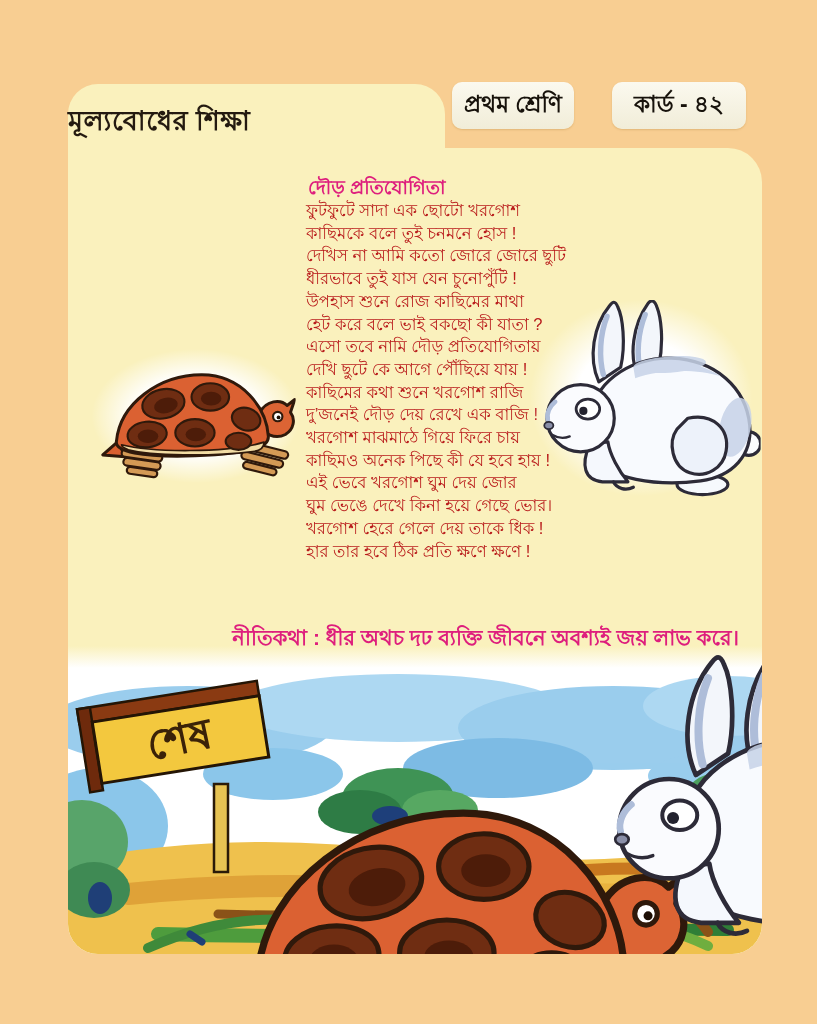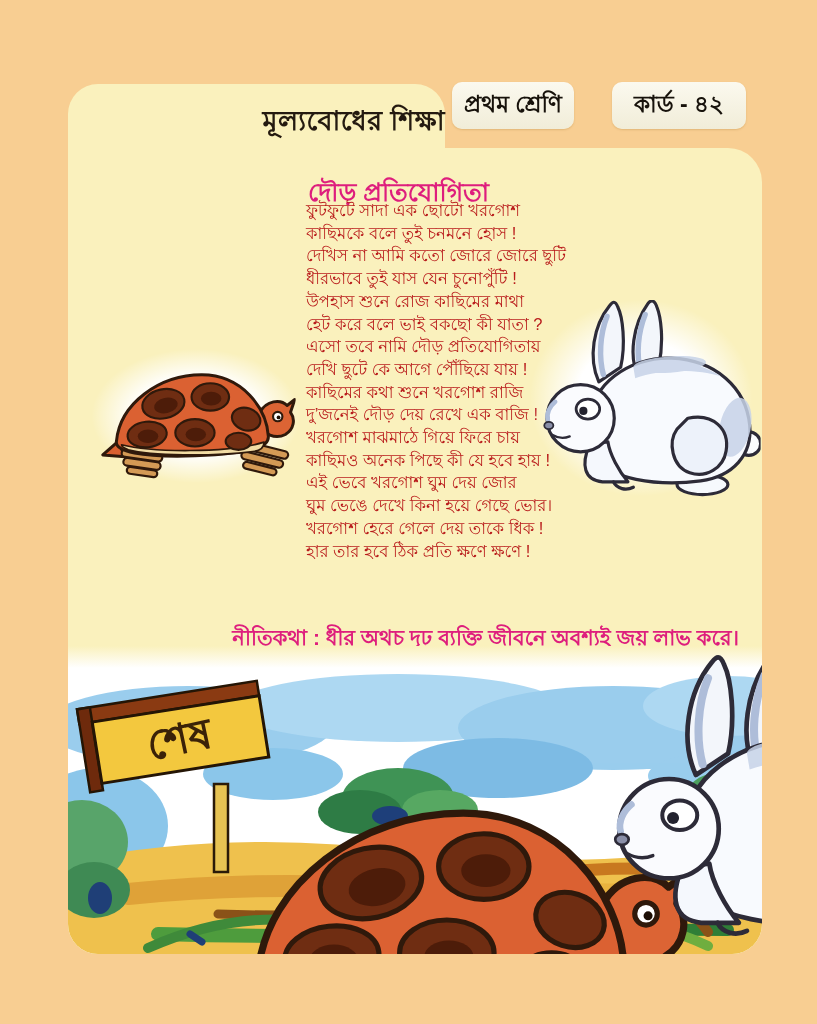--- a/index.html
+++ b/index.html
@@ -4,29 +4,29 @@
 <style>
   html,body{margin:0;padding:0;}
   body{width:817px;height:1024px;position:relative;overflow:hidden;
        background:#F8CE92;font-family:"Liberation Sans","DejaVu Sans",sans-serif;}
   .abs{position:absolute;}
   
   .card-tab{left:68px;top:84px;width:377px;height:80px;background:#FAF1BD;
             border-radius:30px 30px 0 0;}
   .card-body{left:68px;top:148px;width:694px;height:806px;background:#FAF1BD;
              border-radius:0 34px 30px 30px;}
-  .header-title{left:68px;top:100px;width:377px;text-align:right;
+  .header-title{left:68px;top:100px;width:377px;text-align:left;
                 font-size:27px;font-weight:bold;color:#241A10;letter-spacing:.5px;}
   .badge{top:82px;height:47px;background:linear-gradient(#FBF9EF,#F1EDD8);
          border-radius:10px;display:flex;align-items:center;justify-content:center;
          font-size:23px;font-weight:bold;color:#17120B;box-shadow:0 1px 2px rgba(160,110,40,.25);}
   .badge-class{left:452px;width:122px;}
   .badge-card{left:612px;width:134px;}
   
-  .poem-title{left:308px;top:173px;font-size:25px;font-weight:bold;color:#DE1E7D;}
+  .poem-title{left:308px;top:173px;font-size:19px;font-weight:bold;color:#DE1E7D;}
   .poem{left:306px;top:199px;width:300px;font-size:16.5px;line-height:22.7px;
         color:#b91c1c;}
   .poem div{white-space:nowrap;}
   .moral{right:78px;top:622px;font-size:21px;font-weight:bold;color:#DE1E7D;
          white-space:nowrap;}
   
   .glow{background:radial-gradient(ellipse closest-side,#FFFFFF 45%,rgba(255,255,255,0) 78%);}
   .glow-tortoise{left:62px;top:330px;width:268px;height:172px;}
   .glow-rabbit{left:498px;top:272px;width:286px;height:252px;}
   .spot-tortoise{left:95px;top:356px;width:205px;height:128px;}

